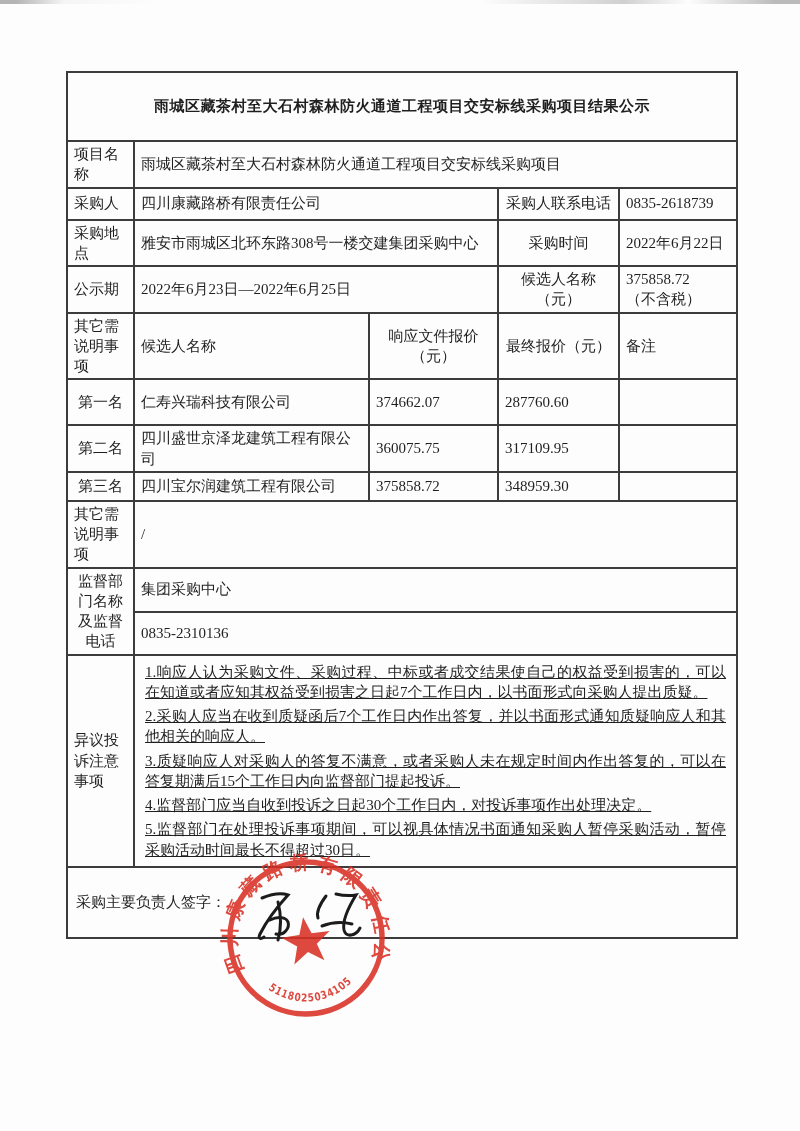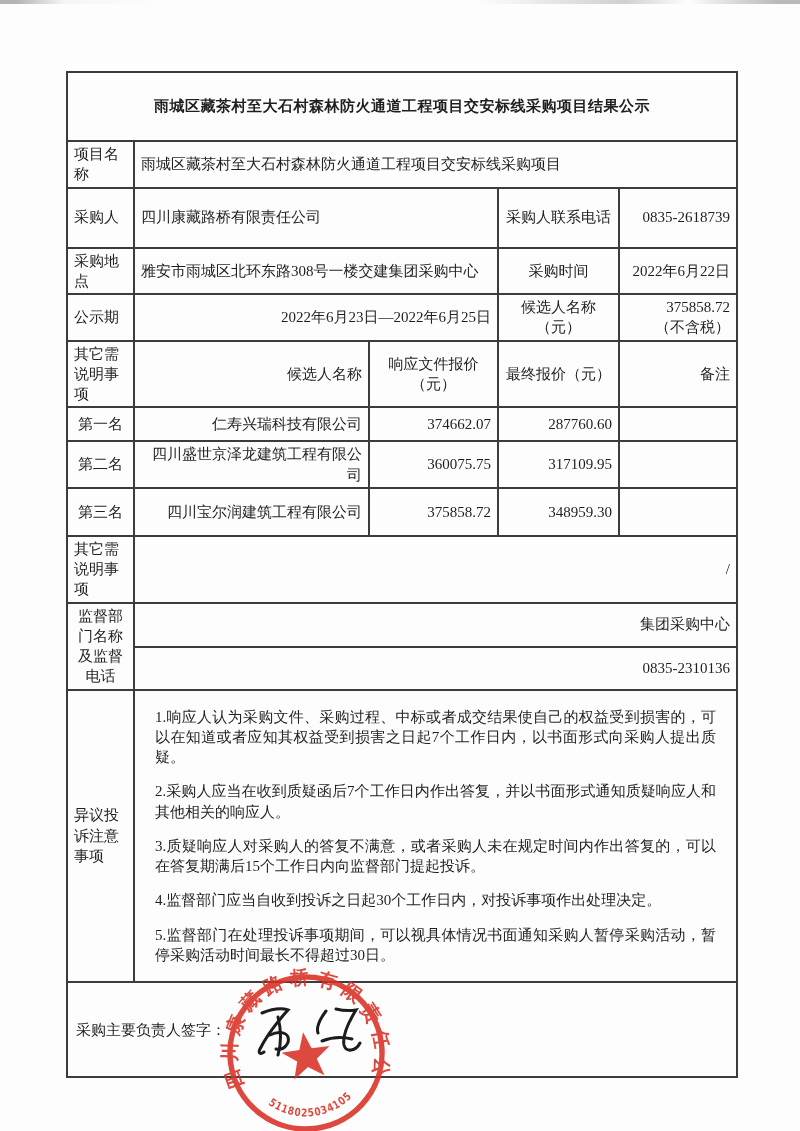--- a/index.html
+++ b/index.html
@@ -22,29 +22,29 @@
     font-size:15px;
     line-height:1.35;
     word-break:break-all;
   }
   .title-cell{
     text-align:center;font-size:20px;font-weight:700;letter-spacing:.5px;
     padding:4px 8px;
   }
   .lbl{padding-left:5px;padding-right:3px;font-size:14.5px;}
   .lbl-center{text-align:center;font-size:14.5px;padding:2px 2px;}
-  .val-center{text-align:right;}
+  .val-center{text-align:left;}
   .val-left{text-align:left;padding-left:8px;margin-left:24px;}
   .price-note{font-size:14px;line-height:1.25;}
   .hdr-wrap{text-align:center;padding:2px 14px;}
   .objection-cell{
     font-size:14.5px;line-height:1.55;text-align:justify;
     padding:8px 10px;vertical-align:middle;
   }
-  .objection-cell p{margin:14px;}
+  .objection-cell p{margin:4px;text-decoration:underline;}
   .sig-cell{position:relative;overflow:visible;padding-left:8px;}
   .sig-label{position:absolute;left:8px;top:50%;transform:translateY(-50%);font-size:15px;}
   .signature-svg{position:absolute;left:180px;top:16px;width:130px;height:66px;z-index:3;}
   .stamp-svg{position:absolute;left:152px;top:-16px;width:172px;height:172px;z-index:2;opacity:.88;}
   .doc .rank{text-align:center;}
 </style>
 </head>
 <body>
 
 <div class="scan-edge"></div>
@@ -61,21 +61,21 @@
   <tbody>
       <tr style="height:69px">
     <td colspan="5" class="title-cell">雨城区藏茶村至大石村森林防火通道工程项目交安标线采购项目结果公示</td>
   </tr>
 
   <tr style="height:45px">
     <td class="lbl">项目名称</td>
     <td colspan="4" class="val-left">雨城区藏茶村至大石村森林防火通道工程项目交安标线采购项目</td>
   </tr>
 
-  <tr style="height:60px">
+  <tr style="height:32px">
     <td class="lbl">采购人</td>
     <td colspan="2" class="val-left">四川康藏路桥有限责任公司</td>
     <td class="lbl-center">采购人联系电话</td>
     <td class="val-center">0835-2618739</td>
   </tr>
 
   <tr style="height:45px">
     <td class="lbl">采购地点</td>
     <td colspan="2" class="val-left">雅安市雨城区北环东路308号一楼交建集团采购中心</td>
     <td class="lbl-center">采购时间</td>
@@ -93,37 +93,37 @@
   </tr>
 
   <tr style="height:45px">
     <td class="lbl">其它需说明事项</td>
     <td class="val-center">候选人名称</td>
     <td class="hdr-wrap">响应文件报价（元）</td>
     <td class="lbl-center">最终报价（元）</td>
     <td class="val-center">备注</td>
   </tr>
 
-  <tr style="height:34px">
+  <tr style="height:46px">
     <td class="rank">第一名</td>
     <td class="val-center">仁寿兴瑞科技有限公司</td>
     <td class="val-center">374662.07</td>
     <td class="val-center">287760.60</td>
     <td class="val-center"></td>
   </tr>
 
   <tr style="height:39px">
     <td class="rank">第二名</td>
     <td class="val-center">四川盛世京泽龙建筑工程有限公司</td>
     <td class="val-center">360075.75</td>
     <td class="val-center">317109.95</td>
     <td class="val-center"></td>
   </tr>
 
-  <tr style="height:48px">
+  <tr style="height:29px">
     <td class="rank">第三名</td>
     <td class="val-center">四川宝尔润建筑工程有限公司</td>
     <td class="val-center">375858.72</td>
     <td class="val-center">348959.30</td>
     <td class="val-center"></td>
   </tr>
 
   <tr style="height:40px">
     <td class="lbl">其它需说明事项</td>
     <td colspan="4" class="val-center">/</td>
@@ -141,21 +141,21 @@
     <td class="lbl">异议投诉注意事项</td>
     <td colspan="4" class="objection-cell">
       <p>1.响应人认为采购文件、采购过程、中标或者成交结果使自己的权益受到损害的，可以在知道或者应知其权益受到损害之日起7个工作日内，以书面形式向采购人提出质疑。</p>
       <p>2.采购人应当在收到质疑函后7个工作日内作出答复，并以书面形式通知质疑响应人和其他相关的响应人。</p>
       <p>3.质疑响应人对采购人的答复不满意，或者采购人未在规定时间内作出答复的，可以在答复期满后15个工作日内向监督部门提起投诉。</p>
       <p>4.监督部门应当自收到投诉之日起30个工作日内，对投诉事项作出处理决定。</p>
       <p>5.监督部门在处理投诉事项期间，可以视具体情况书面通知采购人暂停采购活动，暂停采购活动时间最长不得超过30日。</p>
     </td>
   </tr>
 
-  <tr style="height:95px">
+  <tr style="height:71px">
     <td colspan="5" class="sig-cell">
       <span class="sig-label">采购主要负责人签字：</span>
 
       <svg class="signature-svg" viewBox="0 0 130 66">
         <g fill="none" stroke="#1c1c1c" stroke-width="3" stroke-linecap="round">
           <path d="M14,14 C24,10 34,9 40,11 C30,22 20,34 12,50 C10,54 12,56 16,53"></path>
           <path d="M30,18 C33,30 34,42 30,56"></path>
           <path d="M22,36 C30,32 38,33 40,38 C42,44 36,52 28,50"></path>
           <path d="M78,12 C72,20 68,28 70,34"></path>
           <path d="M88,10 C96,12 102,12 108,11 C100,24 94,36 96,46 C98,54 108,52 112,44"></path>

